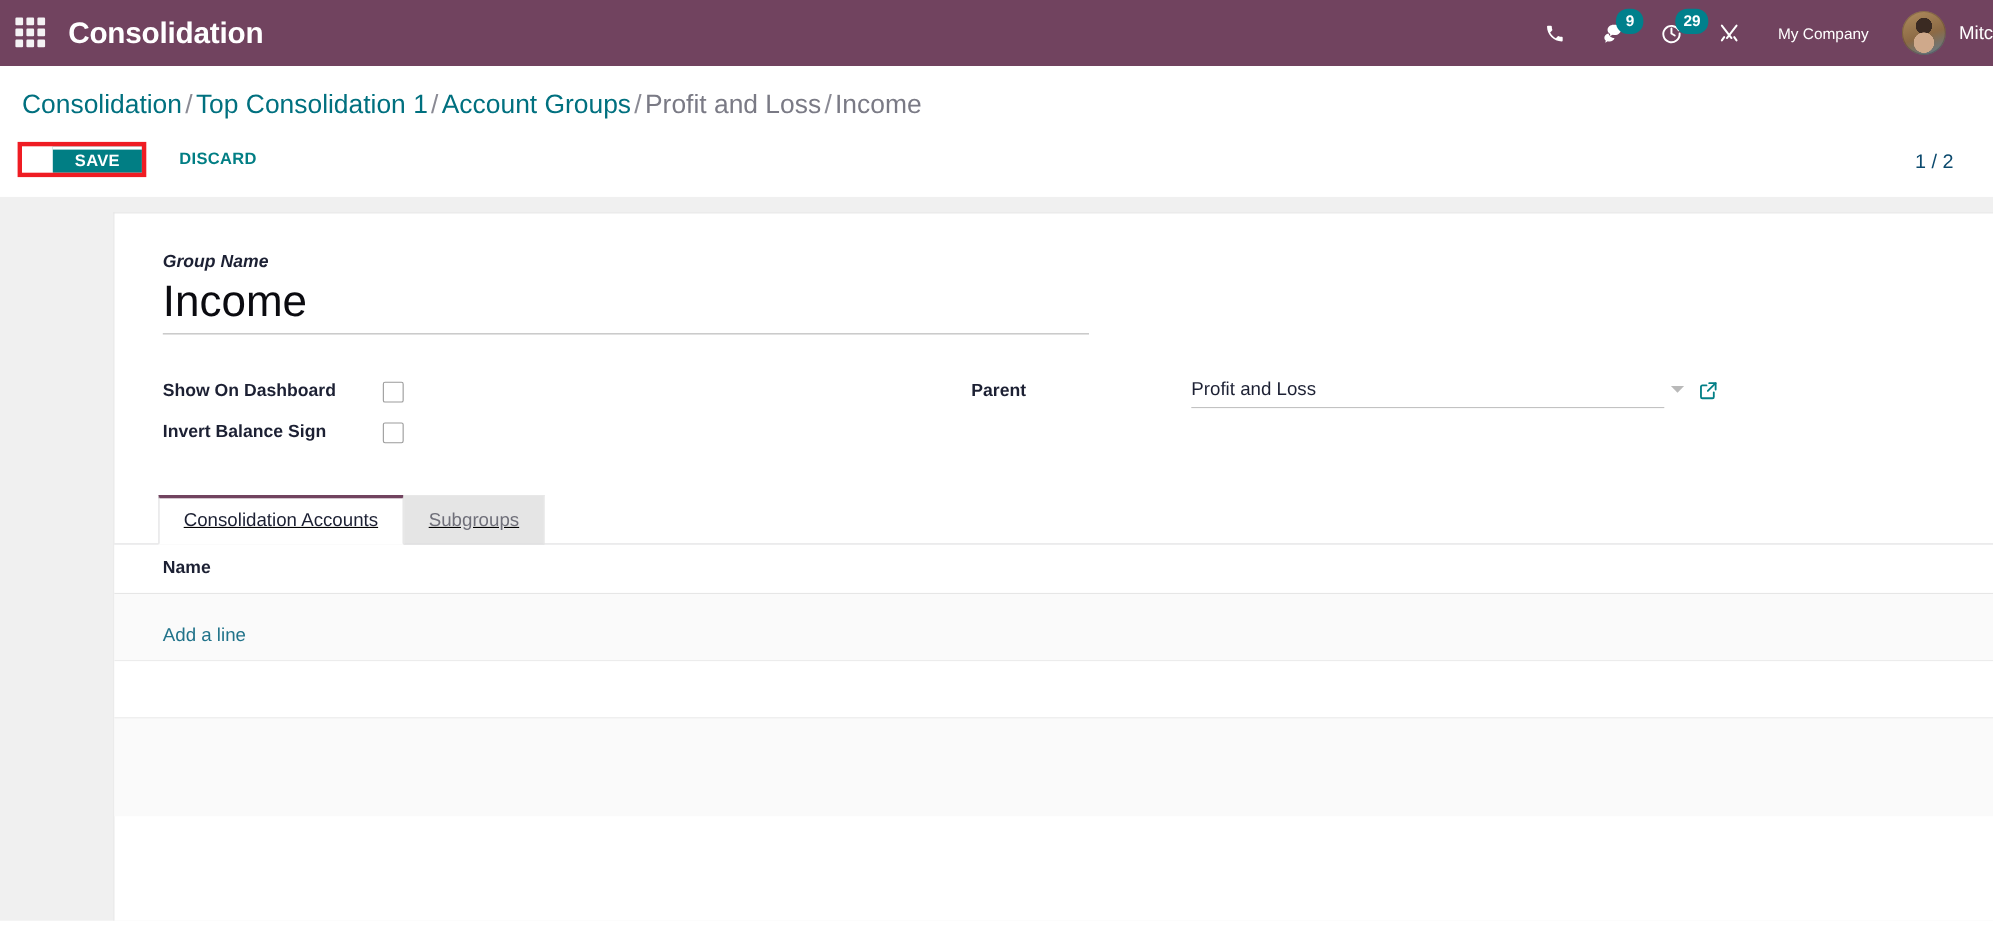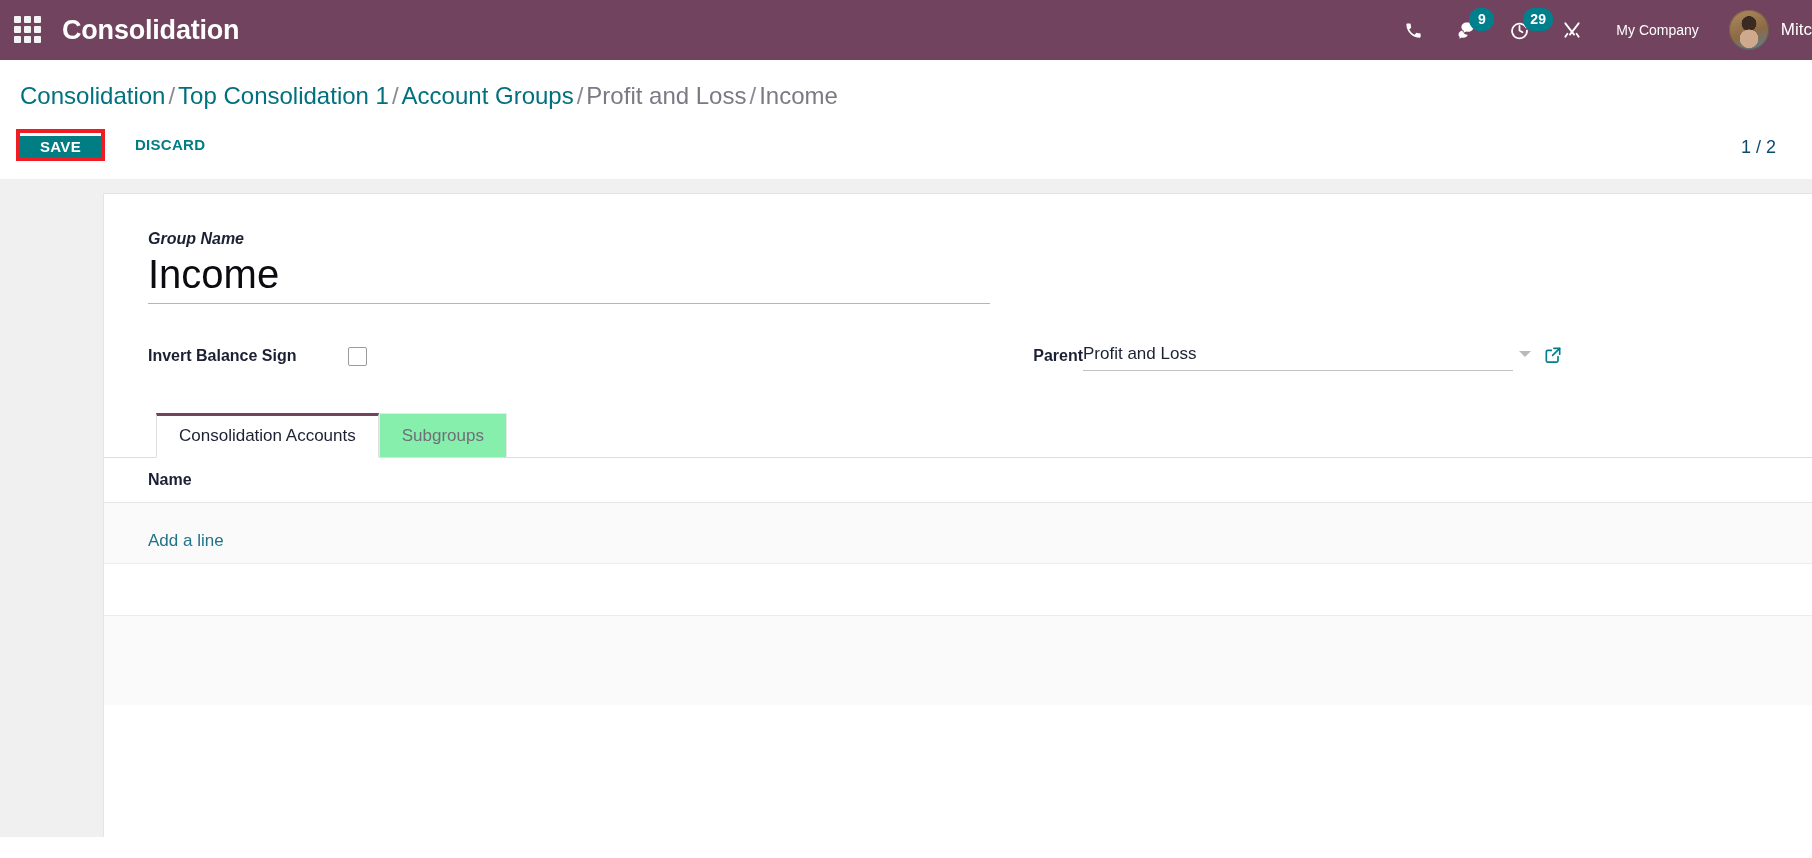--- a/index.html
+++ b/index.html
@@ -165,20 +165,21 @@
     color: #ffffff;
     border: none;
     font-family: inherit;
     font-size: 15px;
     font-weight: bold;
     letter-spacing: 0.3px;
     padding: 2px 20px;
     cursor: pointer;
     display: block;
     border-top: 3px solid #ffffff;
+    margin-left: 28px;
   }
   .btn-discard {
     background: transparent;
     border: none;
     color: #017e84;
     font-family: inherit;
     font-size: 15px;
     font-weight: bold;
     letter-spacing: 0.3px;
     padding: 10px 18px;
@@ -249,21 +250,21 @@
     align-items: center;
     height: 37px;
   }
   .frow .lbl {
     width: 200px;
     font-size: 16px;
     color: #1c2033;
     font-weight: bold;
     flex: none;
   }
-  .frow .lbl.wide { width: 200px; text-align: right; }
+  .frow .lbl.wide { width: 200px; }
 
   .cb {
     width: 19px; height: 19px;
     border: 1px solid #9b9b9b;
     background: #ffffff;
     border-radius: 2px;
     cursor: pointer;
     flex: none;
   }
 
@@ -291,23 +292,24 @@
     margin: 0 12px 4px 6px;
     cursor: pointer;
     flex: none;
   }
   .ext-link { color: #027f86; cursor: pointer; display: flex; align-items: center; margin-bottom: 3px; }
 
   
   .notebook { margin-top: 38px; }
   .tabs {
     display: flex;
-    padding-left: 52px;
+    padding-left: 40px;
     border-bottom: 1px solid #dededf;
     position: relative;
+    text-decoration: underline;
   }
   .tab {
     font-size: 17px;
     padding: 12px 22px 11px;
     cursor: pointer;
     color: #6f6f79;
     border: 1px solid transparent;
     margin-bottom: -1px;
     background: transparent;
   }
@@ -315,21 +317,21 @@
     color: #1c2033;
     background: #ffffff;
     border: 1px solid #dededf;
     border-top: 3px solid #71435f;
     border-bottom-color: #ffffff;
     padding-top: 10px;
   }
   .tab:not(.active) {
     border: 1px solid #e8e8e8;
     border-bottom-color: #dededf;
-    background: #86efac;
+    background: #e5e5e5;
   }
 
   .list-table { width: 100%; border-collapse: collapse; }
   .list-table th {
     text-align: left;
     font-size: 16px;
     color: #1c2033;
     font-weight: bold;
     padding: 13px 0 13px 44px;
     border-bottom: 1px solid #e6e6e6;
@@ -432,20 +434,24 @@
       <div>
         <div class="field-label">Group Name</div>
         <div class="title-field">
           <input class="title-input" type="text" value="Income" style="">
         </div>
       </div>
 
       <div class="form-cols">
 
         <div class="col-left">
+          <div class="frow">
+            <span class="lbl">Show On Dashboard</span>
+            <span class="cb"></span>
+          </div>
           <div class="frow">
             <span class="lbl">Invert Balance Sign</span>
             <span class="cb"></span>
           </div>
         </div>
 
         <div class="col-right">
           <div class="frow">
             <span class="lbl wide">Parent</span>
             <span class="m2o-wrap">

